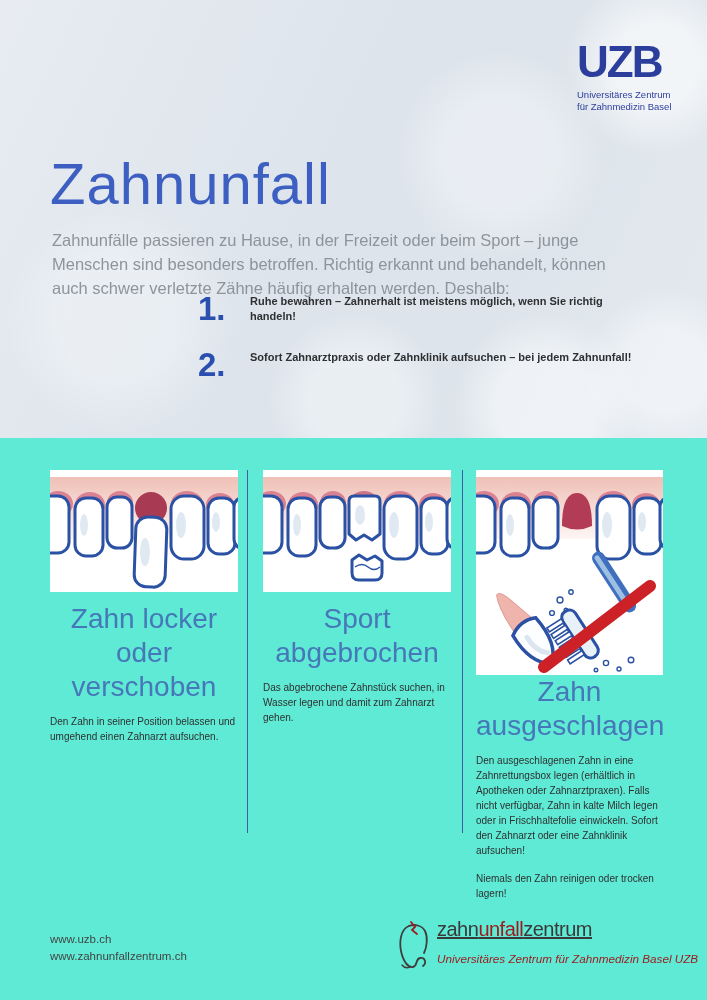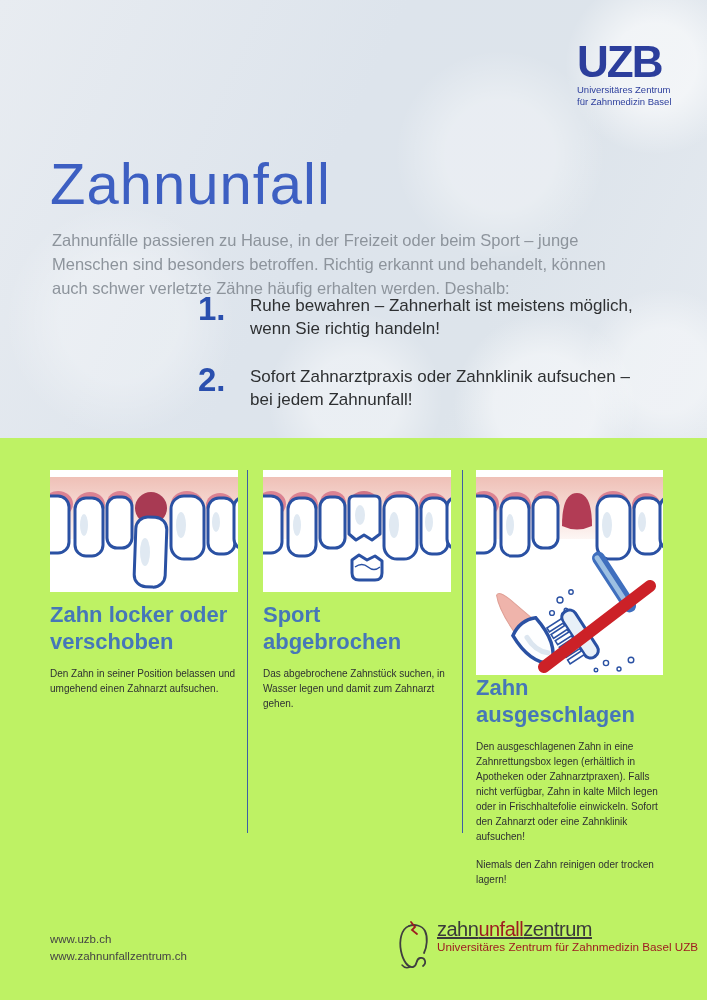--- a/index.html
+++ b/index.html
@@ -1,61 +1,61 @@
 <!DOCTYPE html>
 <html><head>
 <meta charset="utf-8">
 <style>
   html,body{margin:0;padding:0;background:#ffffff;}
-  .page{position:relative;width:707px;height:1000px;background:#bef264;overflow:hidden;
+  .page{position:relative;width:707px;height:1000px;background:#5eead4;overflow:hidden;
         font-family:"Liberation Sans",sans-serif;color:#2e3032;}
 
   
   .hero{position:absolute;left:0;top:0;width:707px;height:438px;
     background:
       radial-gradient(circle at 655px 65px,  rgba(255,255,255,.60) 0 42px, rgba(255,255,255,0) 90px),
       radial-gradient(circle at 500px 155px, rgba(255,255,255,.35) 0 55px, rgba(255,255,255,0) 105px),
       radial-gradient(circle at 120px 320px, rgba(255,255,255,.30) 0 60px, rgba(255,255,255,0) 115px),
       radial-gradient(circle at 355px 400px, rgba(255,255,255,.40) 0 45px, rgba(255,255,255,0) 88px),
       radial-gradient(circle at 545px 405px, rgba(255,255,255,.48) 0 50px, rgba(255,255,255,0) 92px),
       radial-gradient(circle at 665px 370px, rgba(255,255,255,.42) 0 42px, rgba(255,255,255,0) 82px),
       linear-gradient(115deg,#e8ecf1 0%,#dde4ec 45%,#dde4eb 70%,#e5eaf0 100%);}
 
   .uzb{position:absolute;left:577px;top:40px;}
   .uzb-text{font-size:44px;font-weight:700;color:#2c3e9c;letter-spacing:-2px;line-height:1;}
-  .uzb-sub{font-size:9.5px;color:#2c3e9c;line-height:1.3;}
+  .uzb-sub{margin-top:5px;font-size:9.5px;color:#2c3e9c;line-height:1.3;}
 
   .title{position:absolute;left:50px;top:116px;font-size:58px;font-weight:200;
          color:#3d5fc2;letter-spacing:1px;line-height:1;}
 
   .intro{position:absolute;left:52px;top:211px;width:590px;font-size:16.5px;
          line-height:1.46;color:#8d949c;}
 
   .steps{position:absolute;left:198px;top:292px;width:440px;display:flex;flex-direction:column;gap:23px;}
   .step{display:flex;gap:15px;}
   .step-num{font-size:33px;font-weight:700;color:#2a4fae;line-height:1;min-width:37px;}
-  .step-text{font-size:17px;font-weight:400;color:#2e3032;line-height:1.36;padding-top:2px;}
+  .step-text{font-size:11px;font-weight:700;color:#2e3032;line-height:1.36;padding-top:2px;}
 
   
   .col{position:absolute;top:470px;width:188px;}
   .col-1{left:50px;}  .col-2{left:263px;}  .col-3{left:476px;width:187px;}
   .illus{display:block;width:100%;height:auto;}
-  .col-title{margin:10px 0 7px;font-size:22px;font-weight:700;color:#4677b8;line-height:1.22;}
+  .col-title{margin:10px 0 7px;font-size:28px;font-weight:400;color:#4677b8;line-height:1.22;text-align:center;}
   .col-3 .col-title{margin-top:0;}
   .col-body{font-size:10px;line-height:1.5;color:#2e3032;hyphens:manual;}
   .col-body.second{margin-top:13px;}
   .divider{position:absolute;top:470px;width:1px;height:363px;background:#3e5ea6;}
   .div-1{left:247px;}  .div-2{left:462px;}
 
   
   .footer-links{position:absolute;left:50px;top:931px;font-size:11.5px;color:#444;line-height:1.5;}
   .f-logo{position:absolute;left:396px;top:919px;display:flex;align-items:flex-start;gap:7px;}
   .f-logo-main{font-size:20px;font-weight:500;color:#3a3a3a;line-height:1;letter-spacing:-.5px;text-decoration:underline;}
   .f-logo-main .red{color:#9e1c20;}
-  .f-logo-sub{font-size:11.7px;color:#9e1c20;margin-top:1px;}
+  .f-logo-sub{font-size:11.7px;color:#9e1c20;margin-top:13px;font-style:italic;}
 </style>
 </head>
 <body>
 
 <div class="page">
 
   <div class="hero">
 
     <div class="uzb">
       <div class="uzb-text">UZB</div>

